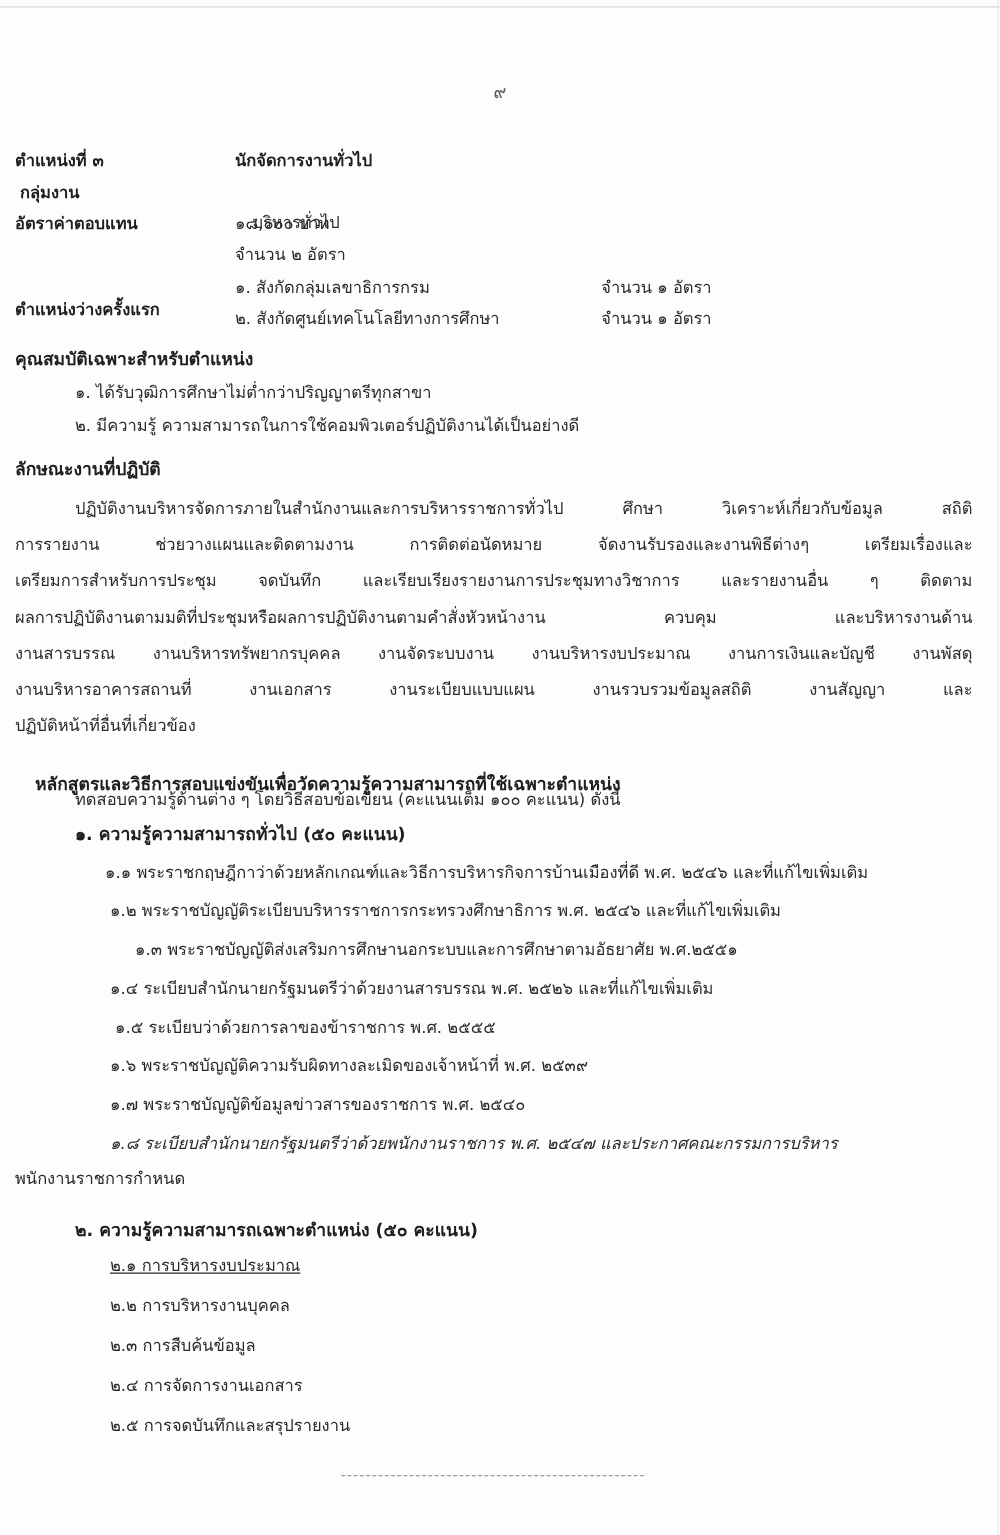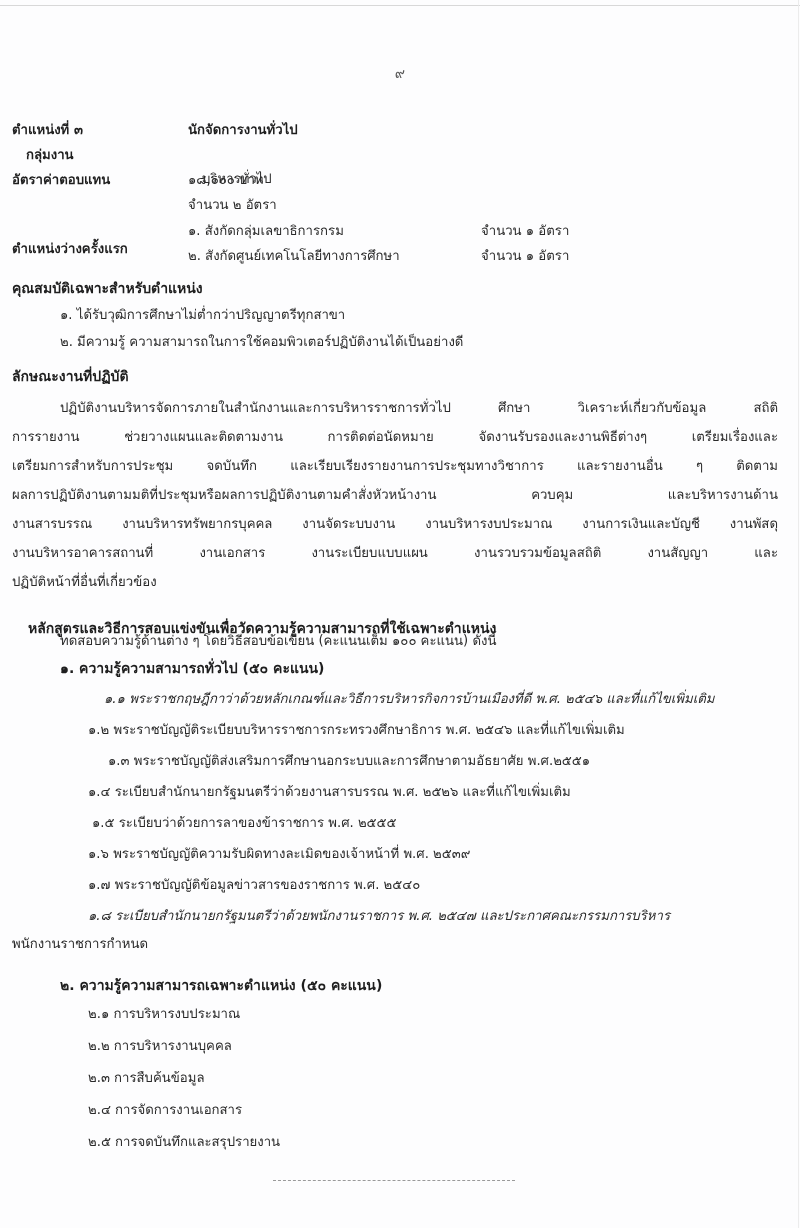--- a/index.html
+++ b/index.html
@@ -70,21 +70,21 @@
 <div class="page">
   <div class="top-rule"></div>
   <div class="right-rule"></div>
 
   <div class="page-number">๙</div>
 
   <div>
     <div class="line bold" style="left:12px; top:120px;">ตำแหน่งที่ ๓</div>
     <div class="line bold" style="left:188px; top:120px;">นักจัดการงานทั่วไป</div>
 
-    <div class="line bold" style="left:26px; top:145px;">กลุ่มงาน</div>
+    <div class="line bold" style="left:16px; top:145px;">กลุ่มงาน</div>
     <div class="line" style="left:202px; top:145px;margin-top:24px;">บริหารทั่วไป</div>
 
     <div class="line bold" style="left:12px; top:170px;">อัตราค่าตอบแทน</div>
     <div class="line" style="left:188px; top:170px;">๑๘,๐๐๐ บาท</div>
 
     <div class="line bold" style="left:12px; top:195px;margin-top:44px;">ตำแหน่งว่างครั้งแรก</div>
     <div class="line" style="left:188px; top:195px;">จำนวน ๒ อัตรา</div>
 
     <div class="line" style="left:188px; top:221px;">๑. สังกัดกลุ่มเลขาธิการกรม</div>
     <div class="line" style="left:481px; top:221px;">จำนวน ๑ อัตรา</div>
@@ -108,32 +108,32 @@
     <div class="line justify" style="left:12px; top:514px;">งานสารบรรณ งานบริหารทรัพยากรบุคคล งานจัดระบบงาน งานบริหารงบประมาณ งานการเงินและบัญชี งานพัสดุ</div>
     <div class="line justify" style="left:12px; top:543px;">งานบริหารอาคารสถานที่ งานเอกสาร งานระเบียบแบบแผน งานรวบรวมข้อมูลสถิติ งานสัญญา และ</div>
     <div class="line justify last" style="left:12px; top:572px;">ปฏิบัติหน้าที่อื่นที่เกี่ยวข้อง</div>
   </div>
 
   <div>
     <div class="line bold heading" style="left:28px; top:604px;margin-top:14px;">หลักสูตรและวิธีการสอบแข่งขันเพื่อวัดความรู้ความสามารถที่ใช้เฉพาะตำแหน่ง</div>
     <div class="line" style="left:60px; top:631px;">ทดสอบความรู้ด้านต่าง ๆ โดยวิธีสอบข้อเขียน (คะแนนเต็ม ๑๐๐ คะแนน) ดังนี้</div>
 
     <div class="line bold sub-heading" style="left:60px; top:658px;">๑. ความรู้ความสามารถทั่วไป (๕๐ คะแนน)</div>
-    <div class="line" style="left:104px; top:689px;font-style:italic;">๑.๑ พระราชกฤษฎีกาว่าด้วยหลักเกณฑ์และวิธีการบริหารกิจการบ้านเมืองที่ดี พ.ศ. ๒๕๔๖ และที่แก้ไขเพิ่มเติม</div>
+    <div class="line" style="left:84px; top:689px;">๑.๑ พระราชกฤษฎีกาว่าด้วยหลักเกณฑ์และวิธีการบริหารกิจการบ้านเมืองที่ดี พ.ศ. ๒๕๔๖ และที่แก้ไขเพิ่มเติม</div>
     <div class="line" style="left:88px; top:720px;">๑.๒ พระราชบัญญัติระเบียบบริหารราชการกระทรวงศึกษาธิการ พ.ศ. ๒๕๔๖ และที่แก้ไขเพิ่มเติม</div>
     <div class="line" style="left:88px; top:751px;margin-left:20px;">๑.๓ พระราชบัญญัติส่งเสริมการศึกษานอกระบบและการศึกษาตามอัธยาศัย พ.ศ.๒๕๕๑</div>
     <div class="line" style="left:88px; top:782px;">๑.๔ ระเบียบสำนักนายกรัฐมนตรีว่าด้วยงานสารบรรณ พ.ศ. ๒๕๒๖ และที่แก้ไขเพิ่มเติม</div>
     <div class="line" style="left:92px; top:813px;">๑.๕ ระเบียบว่าด้วยการลาของข้าราชการ พ.ศ. ๒๕๕๕</div>
     <div class="line" style="left:88px; top:844px;">๑.๖ พระราชบัญญัติความรับผิดทางละเมิดของเจ้าหน้าที่ พ.ศ. ๒๕๓๙</div>
     <div class="line" style="left:88px; top:875px;">๑.๗ พระราชบัญญัติข้อมูลข่าวสารของราชการ พ.ศ. ๒๕๔๐</div>
     <div class="line" style="left:88px; top:906px;font-style:italic;">๑.๘ ระเบียบสำนักนายกรัฐมนตรีว่าด้วยพนักงานราชการ พ.ศ. ๒๕๔๗ และประกาศคณะกรรมการบริหาร</div>
     <div class="line" style="left:12px; top:934px;">พนักงานราชการกำหนด</div>
 
     <div class="line bold sub-heading" style="left:60px; top:975px;">๒. ความรู้ความสามารถเฉพาะตำแหน่ง (๕๐ คะแนน)</div>
-    <div class="line" style="left:88px; top:1004px;">๒.๑ การบริหารงบประมาณ</div>
+    <div class="line" style="left:88px; top:1004px;text-decoration:underline;">๒.๑ การบริหารงบประมาณ</div>
     <div class="line" style="left:88px; top:1036px;">๒.๒ การบริหารงานบุคคล</div>
     <div class="line" style="left:88px; top:1068px;">๒.๓ การสืบค้นข้อมูล</div>
     <div class="line" style="left:88px; top:1100px;">๒.๔ การจัดการงานเอกสาร</div>
     <div class="line" style="left:88px; top:1132px;">๒.๕ การจดบันทึกและสรุปรายงาน</div>
   </div>
 
   <div class="end-rule"></div>
 </div>
 
 </body></html>

